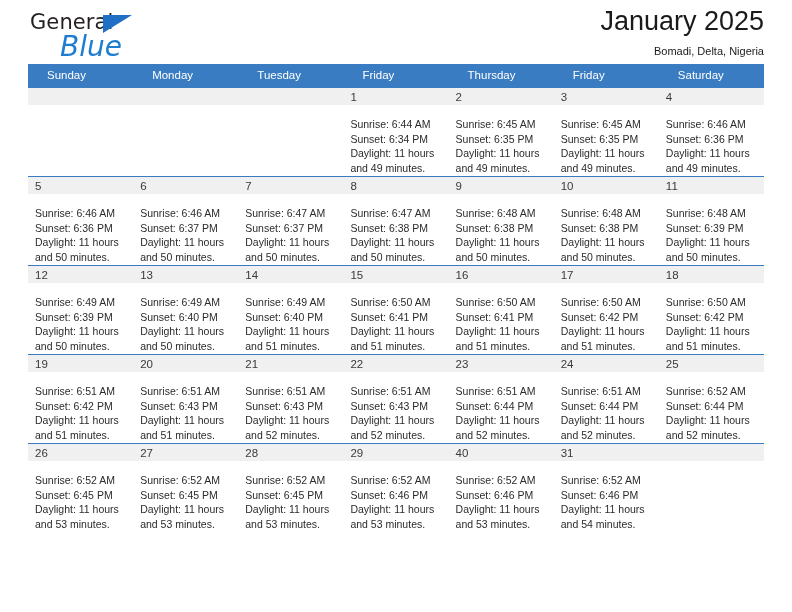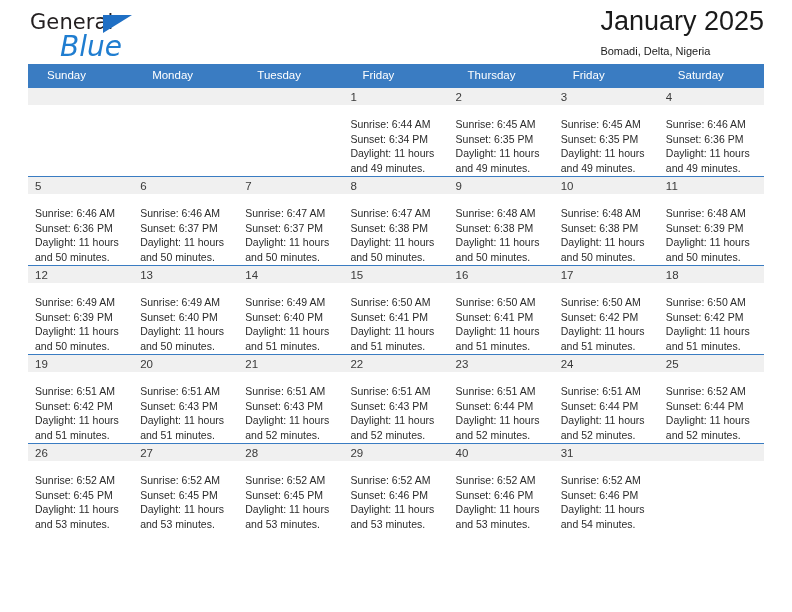--- a/index.html
+++ b/index.html
@@ -58,20 +58,21 @@
   .logo-blue {
     position: absolute;
     left: 32px;
     top: 20px;
     font-size: 28px;
     color: #1f7dd0;
     font-family: "DejaVu Sans", sans-serif;
     font-style: italic;
   }
   .title-block {
+    text-align: right;
     padding-top: 4px;
   }
   .cal-title {
     font-size: 27px;
     font-weight: normal;
     color: #1a1a1a;
     line-height: 34px;
     white-space: nowrap;
   }
   .cal-subtitle {

